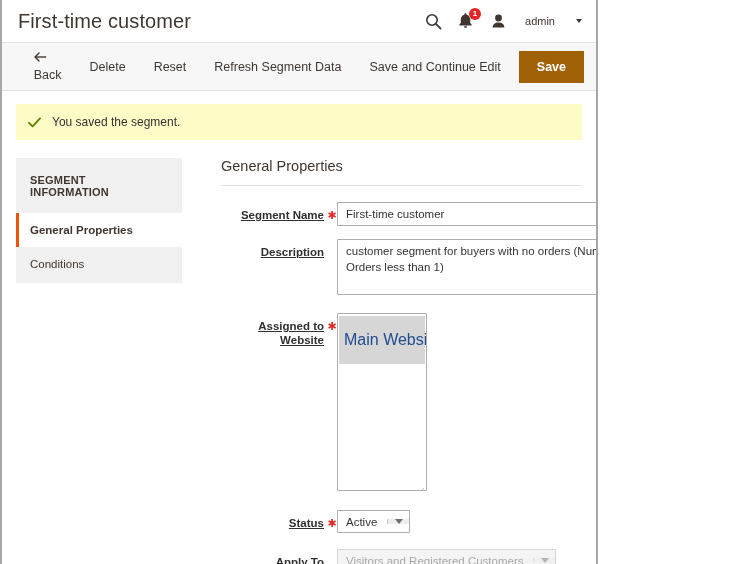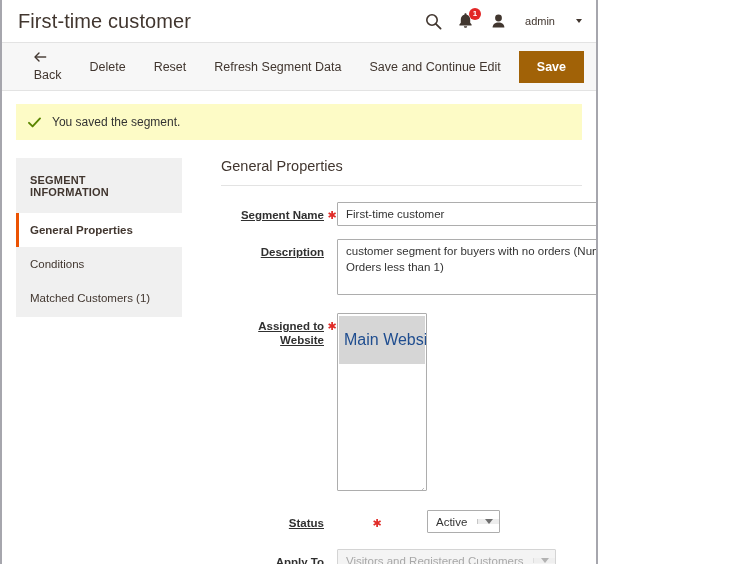--- a/index.html
+++ b/index.html
@@ -322,21 +322,21 @@
     background: #efefef;
     border-left-color: #dedede;
   }
   .sel-caret {
     width: 0; height: 0;
     border-left: 4px solid transparent;
     border-right: 4px solid transparent;
     border-top: 5px solid #6f6f6f;
   }
   .select-wrap.disabled .sel-caret { border-top-color: #b3b3b3; }
-  .field-row.status { margin-top: 19px; gap: 45px; }
+  .field-row.status { margin-top: 19px; }
   .field-row.applyto { margin-top: 16px; }
   .field-row.website { margin-top: 14px; }
 </style>
 </head>
 <body>
 
 <div class="page-frame">
 
   <div class="admin-header">
     <div class="page-title">First-time customer</div>
@@ -403,23 +403,20 @@
   <div class="page-body">
 
     <div class="side-nav">
       <div class="side-nav-title">SEGMENT INFORMATION</div>
       <div class="side-nav-item active">
         <span>General Properties</span>
       </div>
       <div class="side-nav-item">
         <span>Conditions</span>
       </div>
-      <div class="side-nav-item">
-        <span>Matched Customers (1)</span>
-      </div>
     </div>
 
     <div class="content-main">
       <div class="section-title">General Properties</div>
 
       <div class="field-row">
         <div class="field-label">Segment Name</div>
         <div class="req-star">✱</div>
         <div class="field-control">
           <input class="text-input" type="text" value="First-time customer" style="">

